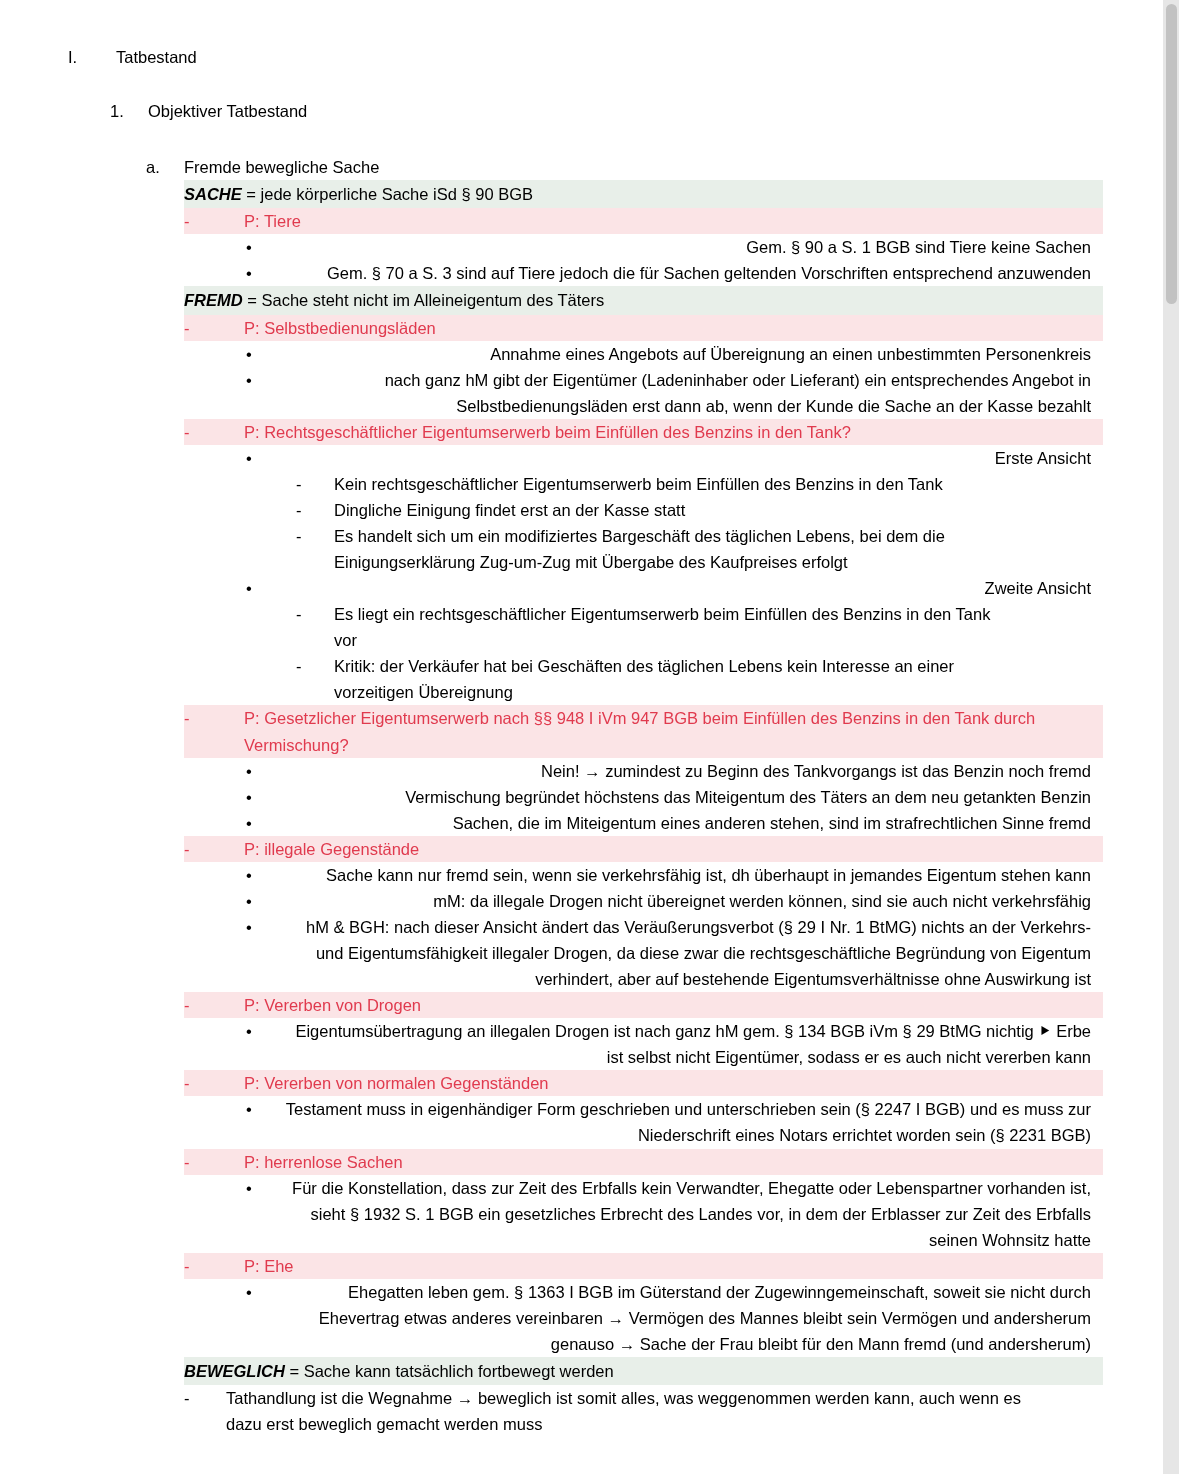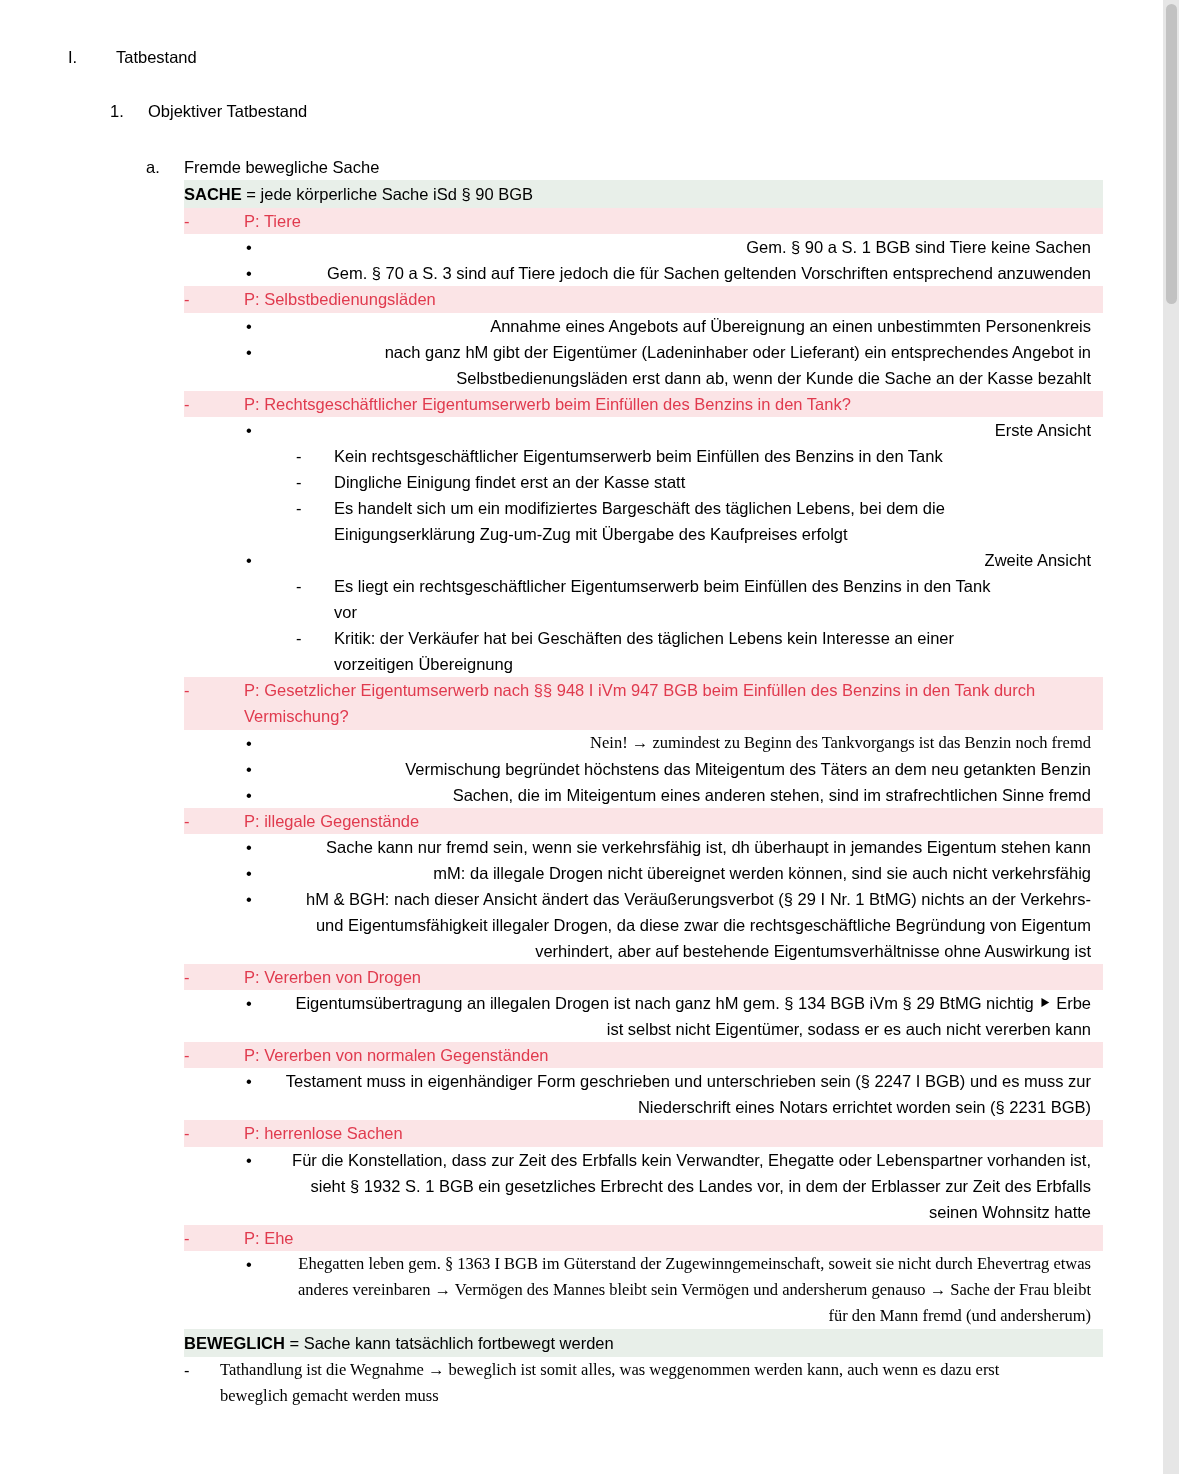--- a/index.html
+++ b/index.html
@@ -81,21 +81,21 @@
   .lvl-alpha .marker { width: 38px; }
 
   
   .def {
     margin-left: 124px;
     background: #e8efe9;
     padding: 1px 0 1px 0;
     font-size: 16.5px;
     line-height: 1.58;
   }
-  .def b { font-weight: bold; margin-top: 10px; }
+  .def b { font-style: italic; font-weight: bold; margin-top: 10px; }
 
   
   .prob {
     margin-left: 124px;
     background: #fbe4e6;
     color: #e03a4e;
     font-size: 16.5px;
     line-height: 1.58;
     display: flex;
     align-items: flex-start;
@@ -127,23 +127,23 @@
 
   
   .plaindash {
     margin-left: 124px;
     display: flex;
     align-items: flex-start;
     font-size: 16.5px;
     line-height: 1.58;
   }
   .plaindash .marker { width: 36px; flex: 0 0 36px; }
-  .plaindash .text { flex: 1; padding-right: 60px; }
-
-  .arrow { font-family: Liberation Serif, serif; }
+  .plaindash .text { flex: 1; padding-right: 60px; margin-left: 6px; }
+
+  .arrow { font-family: Liberation Sans, sans-serif; }
 </style>
 </head>
 <body>
 
 <div class="page">
 
   <div class="row lvl-roman">
     <span class="marker">I.</span>
     <span class="text">Tatbestand</span>
   </div>
@@ -168,20 +168,23 @@
   </div>
   <div class="bul">
     <span class="marker">•</span>
     <span class="text">Gem. § 90 a S. 1 BGB sind Tiere keine Sachen</span>
   </div>
   <div class="bul">
     <span class="marker">•</span>
     <span class="text">Gem. § 70 a S. 3 sind auf Tiere jedoch die für Sachen geltenden Vorschriften entsprechend anzuwenden</span>
   </div>
 
+  <div class="def">
+    <b>FREMD</b><span> = Sache steht nicht im Alleineigentum des Täters</span>
+  </div>
 
   <div class="prob">
     <span class="marker">-</span>
     <span class="text">P: Selbstbedienungsläden</span>
   </div>
   <div class="bul">
     <span class="marker">•</span>
     <span class="text">Annahme eines Angebots auf Übereignung an einen unbestimmten Personenkreis</span>
   </div>
   <div class="bul">

